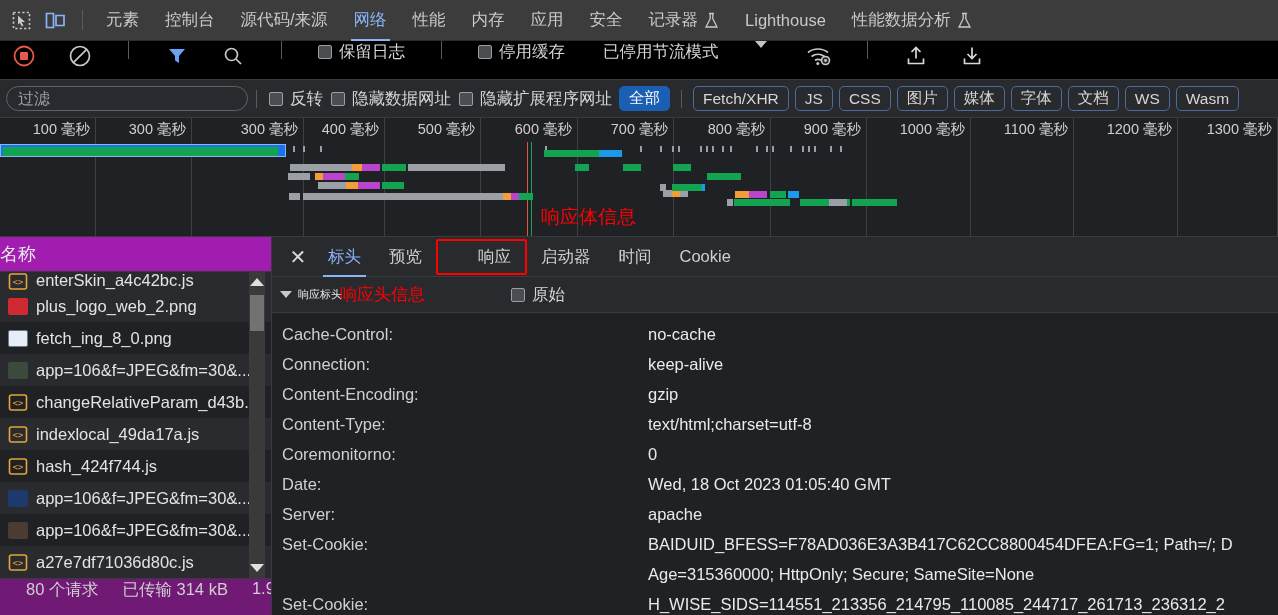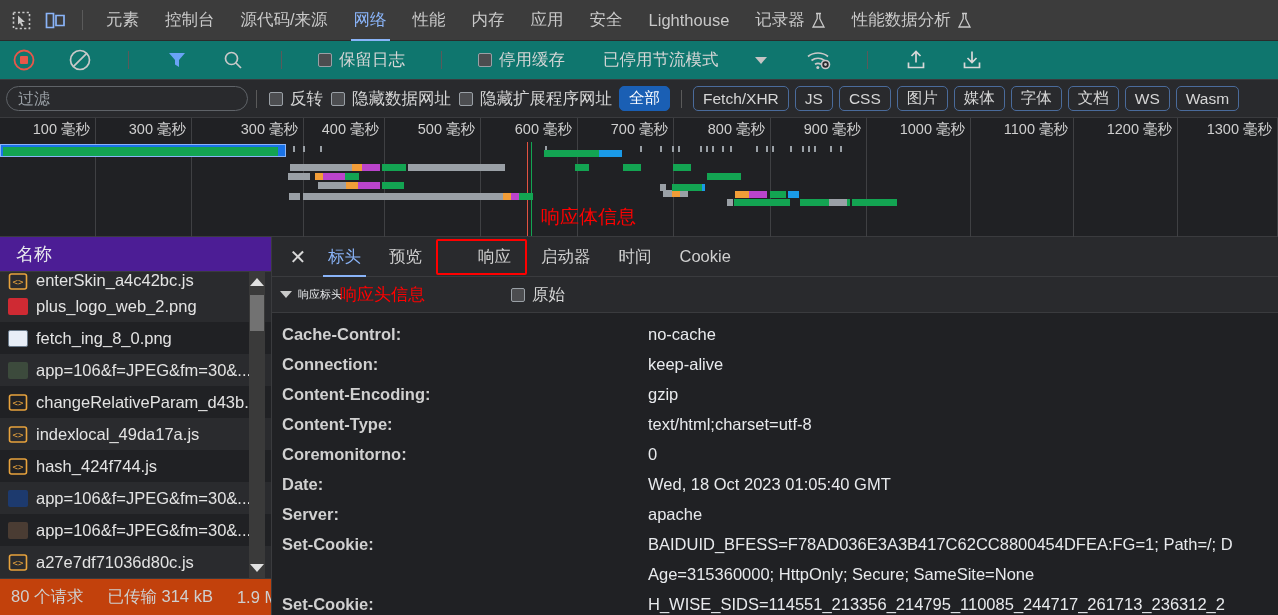--- a/index.html
+++ b/index.html
@@ -29,21 +29,21 @@
   }
   .tab.active { color: #8ab4f8; }
   .tab.active::after {
     content: ""; position: absolute; left: 10px; right: 10px; bottom: 0;
     height: 2px; background: #8ab4f8;
   }
   .tab .beaker { margin-left: 6px; display: inline-flex; }
 
   
   .toolbar {
-    height: 39px; background: #0f766e; display: flex; align-items: center;
+    height: 39px; background: #000000; display: flex; align-items: flex-start;
     padding: 0 8px; flex: 0 0 39px; border-bottom: 1px solid #3a3b3e; gap: 24px;
   }
   .tool-btn { width: 32px; height: 30px; display: flex; align-items: center; justify-content: center; cursor: pointer; }
   .tool-sep { width: 1px; height: 18px; background: #5a5a5a; margin: 0 8px; }
   .chk-wrap { display: flex; align-items: center; cursor: pointer; margin: 0 4px; }
   .chkbox {
     width: 14px; height: 14px; border: 1px solid #9aa0a6; border-radius: 2px;
     background: #4c4d50; margin-right: 7px; flex: none;
   }
   .chk-label { font-size: 16.5px; color: #d6d6d6; white-space: nowrap; }
@@ -92,42 +92,42 @@
   .annot-timeline {
     position: absolute; left: 533px; top: 86px; color: #ff0000; font-size: 19px;
     font-family: "Liberation Sans", sans-serif; white-space: nowrap; padding-left: 8px;
   }
 
   
   .body { flex: 1 1 auto; display: flex; min-height: 0; }
 
   
   .leftpane { width: 272px; flex: 0 0 272px; display: flex; flex-direction: column; background: #202124; border-right: 1px solid #3a3b3e; position: relative; }
-  .lp-head { height: 35px; flex: 0 0 35px; display: flex; align-items: center; padding-left: 16px; background: #4c1d95; border-bottom: 1px solid #3a3b3e; }
+  .lp-head { height: 35px; flex: 0 0 35px; display: flex; align-items: center; padding-left: 0; background: #a21caf; border-bottom: 1px solid #3a3b3e; }
   .lp-head span { font-size: 18px; color: #e8eaed; }
   .lp-list { flex: 1 1 auto; overflow: hidden; }
   .lp-row {
     height: 32px; display: flex; align-items: center; padding-left: 8px; cursor: pointer;
     font-size: 16.5px; color: #e3e3e3; white-space: nowrap;
   }
   .lp-row.alt { background: #2a2b2e; }
   .lp-row .fico { width: 20px; height: 17px; margin-right: 8px; flex: none; border-radius: 2px; }
   .lp-row .nm { overflow: hidden; text-overflow: ellipsis; }
   .scrollbar {
     position: absolute; right: 6px; top: 35px; bottom: 37px; width: 16px; background: #3a3a3a;
     display: flex; flex-direction: column; align-items: center; cursor: pointer;
   }
   .sb-arrow-up { width: 0; height: 0; border-left: 7px solid transparent; border-right: 7px solid transparent; border-bottom: 8px solid #e0e0e0; margin-top: 6px; }
   .sb-arrow-dn { width: 0; height: 0; border-left: 7px solid transparent; border-right: 7px solid transparent; border-top: 8px solid #e0e0e0; margin-top: auto; margin-bottom: 6px; }
   .sb-thumb { position: absolute; top: 23px; left: 1px; width: 14px; height: 36px; background: #727272; }
 
   
   .statusbar {
-    height: 37px; flex: 0 0 37px; background: #c2410c; border-top: 1px solid #3a3b3e;
-    display: flex; align-items: center; padding-left: 11px; white-space: nowrap; overflow: hidden;
+    height: 37px; flex: 0 0 37px; background: #701a75; border-top: 1px solid #3a3b3e;
+    display: flex; padding-left: 26px; white-space: nowrap; overflow: hidden;
   }
   .st-item { font-size: 16.5px; color: #cfcfcf; }
   .st-sep { width: 1px; height: 18px; background: #5a5a5a; margin: 0 12px; }
 
   
   .rightpane { flex: 1 1 auto; display: flex; flex-direction: column; background: #202124; min-width: 0; }
   .det-tabs { height: 40px; flex: 0 0 40px; display: flex; align-items: center; background: #292a2d; border-bottom: 1px solid #3a3b3e; padding-left: 10px; }
   .close-x { width: 32px; height: 28px; display: flex; align-items: center; justify-content: center; cursor: pointer; font-size: 20px; color: #d8d8d8; }
   .dtab {
     font-size: 16.5px; color: #d0d0d0; padding: 0 14px; height: 40px; display: flex;
@@ -141,21 +141,21 @@
     height: 36px; flex: 0 0 36px; display: flex; align-items: center; padding-left: 8px;
     background: #292a2d; border-bottom: 1px solid #3a3b3e;
   }
   .tri { width: 0; height: 0; border-left: 6px solid transparent; border-right: 6px solid transparent; border-top: 7px solid #c9c9c9; margin-right: 6px; cursor: pointer; }
   .sec-title { font-size: 11px; color: #e8eaed; }
   .sec-annot { font-size: 17px; color: #ff0000; margin-left: -2px; }
   .raw-wrap { display: flex; align-items: center; margin-left: 86px; cursor: pointer; }
 
   .hdr-list { flex: 1 1 auto; overflow: hidden; padding-top: 6px; }
   .hdr-row { display: flex; min-height: 30px; align-items: flex-start; }
-  .hdr-k { width: 376px; flex: 0 0 376px; padding-left: 10px; font-size: 16.5px; color: #d0d0d0; line-height: 30px; font-weight: bold; }
+  .hdr-k { width: 376px; flex: 0 0 376px; padding-left: 10px; font-size: 16.5px; color: #d0d0d0; line-height: 30px; }
   .hdr-v { flex: 1 1 auto; font-size: 16.5px; color: #e8eaed; line-height: 30px; white-space: nowrap; overflow: hidden; padding-right: 2px; }
 </style>
 </head>
 <body>
 
 <div class="app">
 
   <div class="tabbar">
     <div class="tb-icon">
       <svg width="21" height="21" viewBox="0 0 21 21">
@@ -190,30 +190,30 @@
     <div class="tab">
         <span>内存</span>
       </div>
     <div class="tab">
         <span>应用</span>
       </div>
     <div class="tab">
         <span>安全</span>
       </div>
     <div class="tab">
-        <span>Lighthouse</span>
-      </div>
-    <div class="tab">
       <span>记录器</span>
       <span class="beaker">
         <svg width="15" height="17" viewBox="0 0 15 17">
             <path d="M5 1.5h5M6.2 1.5v5.2L2 15h11L8.8 6.7V1.5" fill="none" stroke="#c9c9c9" stroke-width="1.3"></path>
           </svg>
       </span>
     </div>
+    <div class="tab">
+        <span>Lighthouse</span>
+      </div>
     <div class="tab">
       <span>性能数据分析</span>
       <span class="beaker">
         <svg width="15" height="17" viewBox="0 0 15 17">
             <path d="M5 1.5h5M6.2 1.5v5.2L2 15h11L8.8 6.7V1.5" fill="none" stroke="#c9c9c9" stroke-width="1.3"></path>
           </svg>
       </span>
     </div>
   </div>
 

